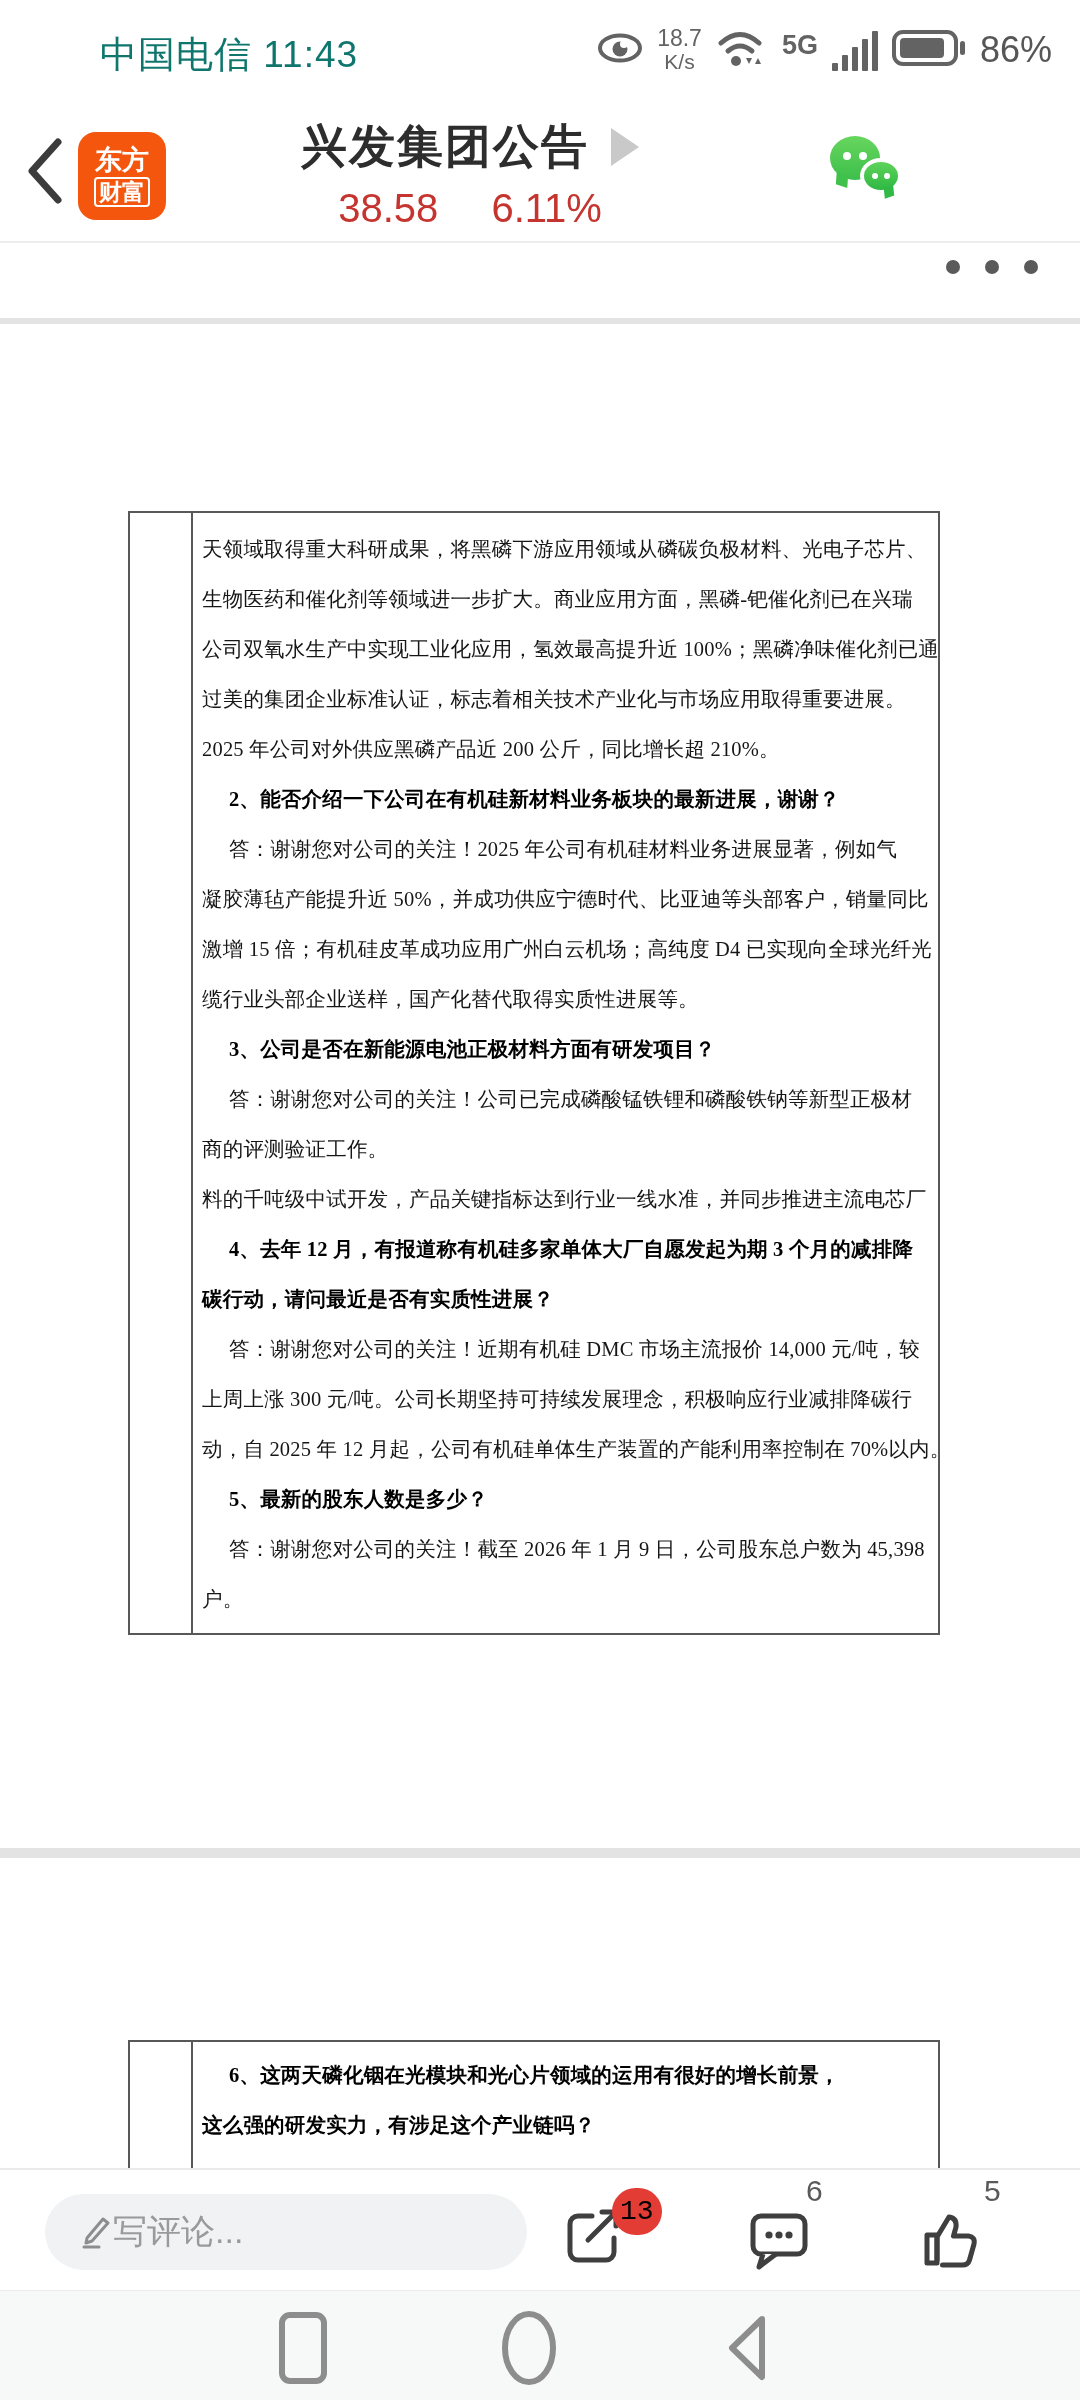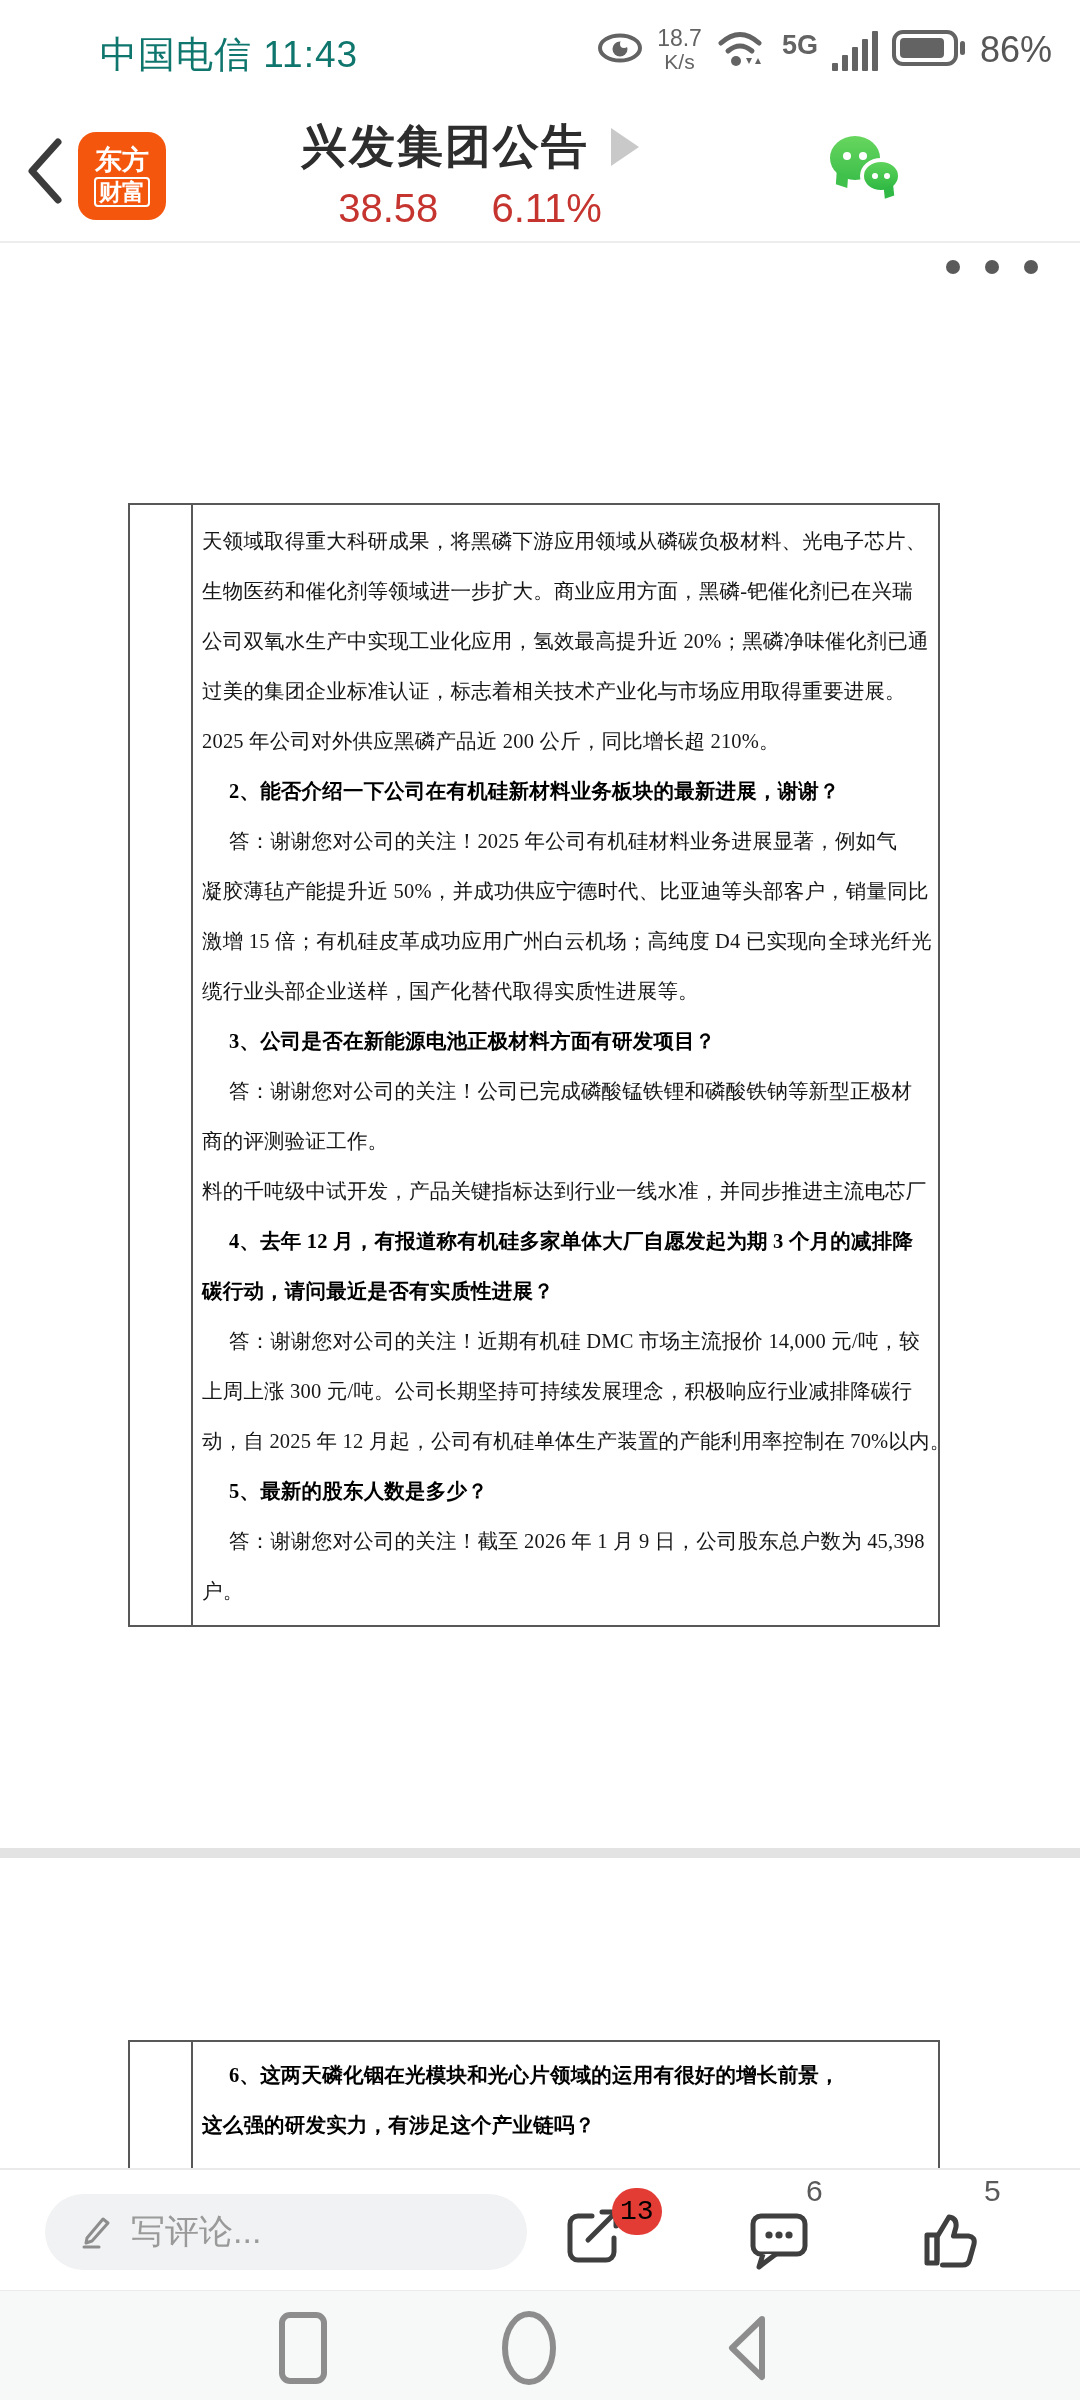--- a/index.html
+++ b/index.html
@@ -59,21 +59,21 @@
   .dline.b { font-weight:bold; color:#000; }
   .dline.i { padding-left:27px; }
 
   .landscape-btn { left:863px; top:166px; width:205px; height:84px; background:rgba(250,234,220,0.93);
     border-radius:12px; display:flex; align-items:center; justify-content:center;
     font-size:42px; color:#dd6b22; letter-spacing:2px; z-index:3; }
 
   
   .commentbar { left:0; top:2168px; width:1080px; height:122px; background:#fff; border-top:2px solid #eaeaea; }
   .pill { left:45px; top:24px; width:482px; height:76px; background:#f1f2f3; border-radius:38px;
-          display:flex; align-items:center; padding-left:32px; gap:18px; }
+          display:flex; align-items:center; padding-left:32px; }
   .pill-text { font-size:34px; color:#9a9a9a; }
   .cb-icon { top:36px; }
   .badge { left:612px; top:18px; min-width:47px; height:47px; padding:0 8px; background:#e23c35; border-radius:24px;
            color:#000000; font-size:28px; display:flex; align-items:center; justify-content:center; z-index:2;font-family:Liberation Mono, monospace; }
   .count { font-size:30px; color:#5a5a5a; top:4px; }
 
   
   .navbar { left:0; top:2290px; width:1080px; height:110px; background:#f7f8f8; border-top:1px solid #ececec; }
 </style>
 </head>
@@ -151,30 +151,30 @@
       </span>
     </div>
     <div class="abs menu-dots">
         <i></i>
         <i></i>
         <i></i>
       </div>
   </div>
 
   <div class="abs band" style="top:318px;"></div>
-  <div class="abs page" style="top:316px; height:1464px;">
+  <div class="abs page" style="top:324px; height:1464px;">
     <div class="doc-table" style="left:128px; top:187px; width:812px; height:1124px;">
       <div class="col-left"></div>
       <div class="col-right">
 
           <div class="dline">天领域取得重大科研成果，将黑磷下游应用领域从磷碳负极材料、光电子芯片、</div>
 
           <div class="dline">生物医药和催化剂等领域进一步扩大。商业应用方面，黑磷-钯催化剂已在兴瑞</div>
 
-          <div class="dline">公司双氧水生产中实现工业化应用，氢效最高提升近 20%；黑磷净味催化剂已通</div>
+          <div class="dline">公司双氧水生产中实现工业化应用，氢效最高提升近 100%；黑磷净味催化剂已通</div>
 
           <div class="dline">过美的集团企业标准认证，标志着相关技术产业化与市场应用取得重要进展。</div>
 
           <div class="dline">2025 年公司对外供应黑磷产品近 200 公斤，同比增长超 210%。</div>
 
           <div class="dline b i">2、能否介绍一下公司在有机硅新材料业务板块的最新进展，谢谢？</div>
 
           <div class="dline i">答：谢谢您对公司的关注！2025 年公司有机硅材料业务进展显著，例如气</div>
 
           <div class="dline">凝胶薄毡产能提升近 50%，并成功供应宁德时代、比亚迪等头部客户，销量同比</div>

